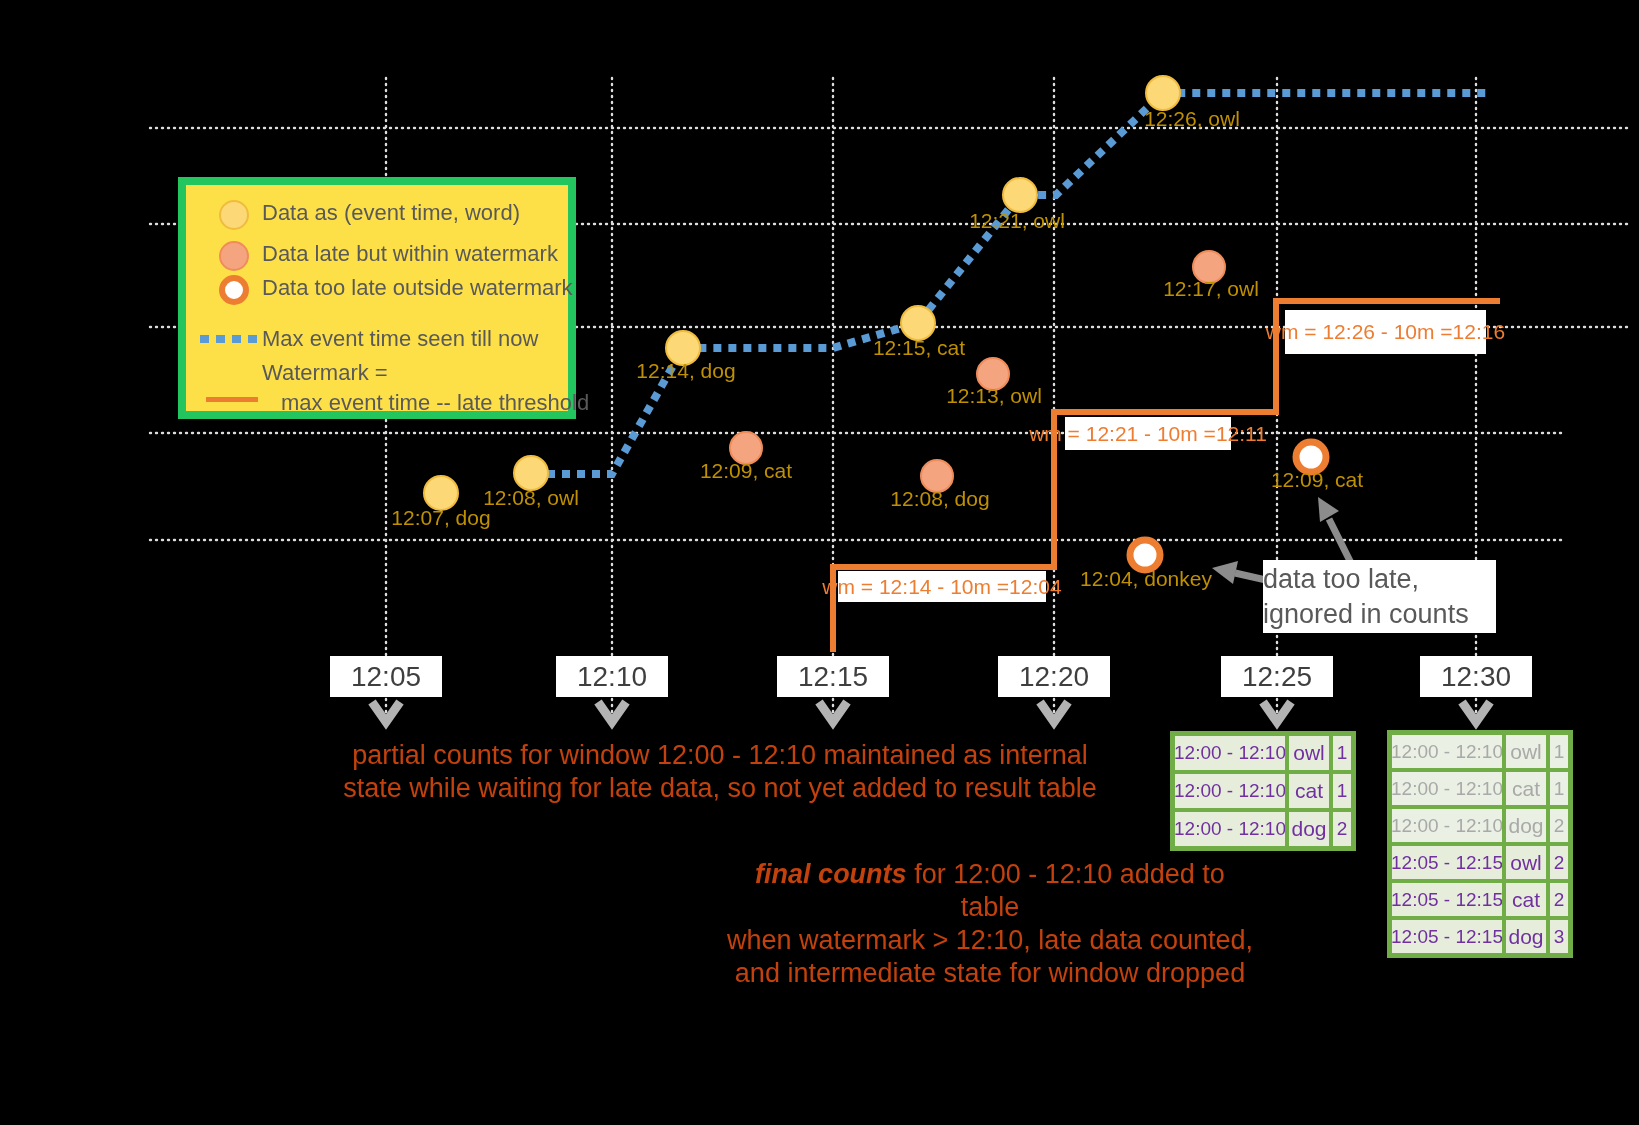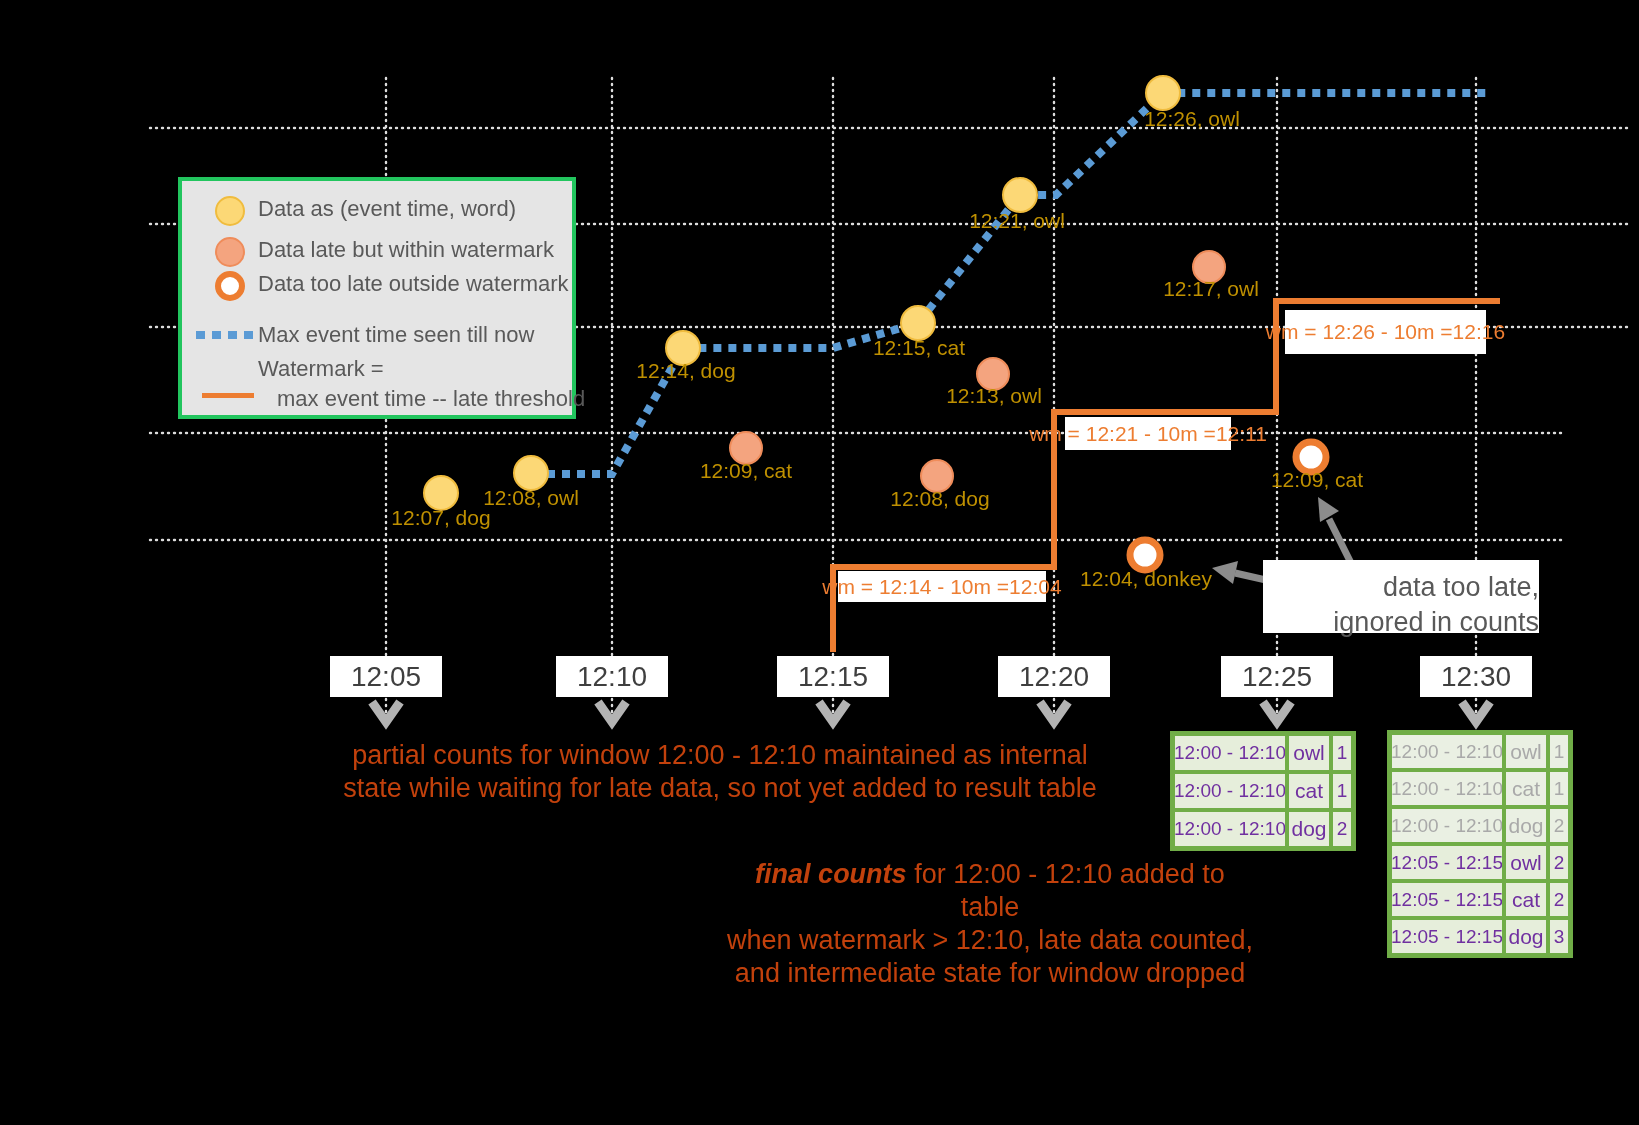--- a/index.html
+++ b/index.html
@@ -7,35 +7,35 @@
          font-family:"Liberation Sans",sans-serif;}
   #chart-svg{position:absolute;left:0;top:0;}
 
   .pt-label{position:absolute;transform:translate(-50%,-50%);color:#BF9000;font-size:21px;
             white-space:nowrap;}
   .timebox{position:absolute;width:112px;height:41px;transform:translateX(-50%);background:#fff;
            color:#3f3f3f;font-size:28px;line-height:41px;text-align:center;}
   .wmlabel{position:absolute;background:#fff;color:#ED7D31;font-size:21px;text-align:center;
            white-space:nowrap;display:flex;align-items:center;justify-content:center;}
 
-  .legend{position:absolute;left:178px;top:177px;width:398px;height:242px;background:#e5e5e5;
-          border:4px solid #22c55e;box-sizing:border-box;color:#595959;font-size:22px;}
+  .legend{position:absolute;left:178px;top:177px;width:398px;height:242px;background:#fde047;
+          border:8px solid #22c55e;box-sizing:border-box;color:#595959;font-size:22px;}
   .lg-row{position:absolute;left:0;width:100%;height:30px;line-height:30px;}
   .lg-text{position:absolute;left:76px;white-space:nowrap;}
   .lg-dot{position:absolute;left:33px;top:2px;width:26px;height:26px;border-radius:50%;}
   .lg-dot.on{background:#FCD876;border:2px solid #F0BC3E;}
   .lg-dot.late{background:#F4A47F;border:2px solid #EF8C5A;}
   .lg-dot.toolate{background:#fff;border:6px solid #ED7D31;width:18px;height:18px;}
   .lg-dash{position:absolute;left:14px;top:11px;width:58px;height:8px;
            background:repeating-linear-gradient(90deg,#5B9BD5 0 9px,transparent 9px 16px);}
   .lg-solid{position:absolute;left:20px;top:212px;width:52px;height:5px;background:#ED7D31;}
 
   .red{position:absolute;color:#c2410c;font-size:27px;line-height:33px;text-align:center;}
-  .note-box{position:absolute;left:1263px;top:560px;width:276px;height:73px;background:#fff;
-            color:#595959;font-size:27px;line-height:35px;text-align:right;padding-top:10px;
+  .note-box{position:absolute;left:1263px;top:560px;width:233px;height:73px;background:#fff;
+            color:#595959;font-size:27px;line-height:35px;text-align:left;padding-top:2px;
             box-sizing:border-box;}
 
   .gtable{position:absolute;display:grid;grid-template-columns:110px 40px 18px;gap:4px;
           background:#70AD47;border:5px solid #70AD47;}
   .gcell{background:#E6EEDB;color:#7030A0;font-size:19px;display:flex;align-items:center;
          justify-content:center;white-space:nowrap;overflow:hidden;}
   .t1 .gcell{height:34px;}
   .t2 .gcell{height:33px;}
   .gcell.word{font-size:21px;}
   .faded .gcell{color:#A9A9A9;background:#EAF0E3;}

